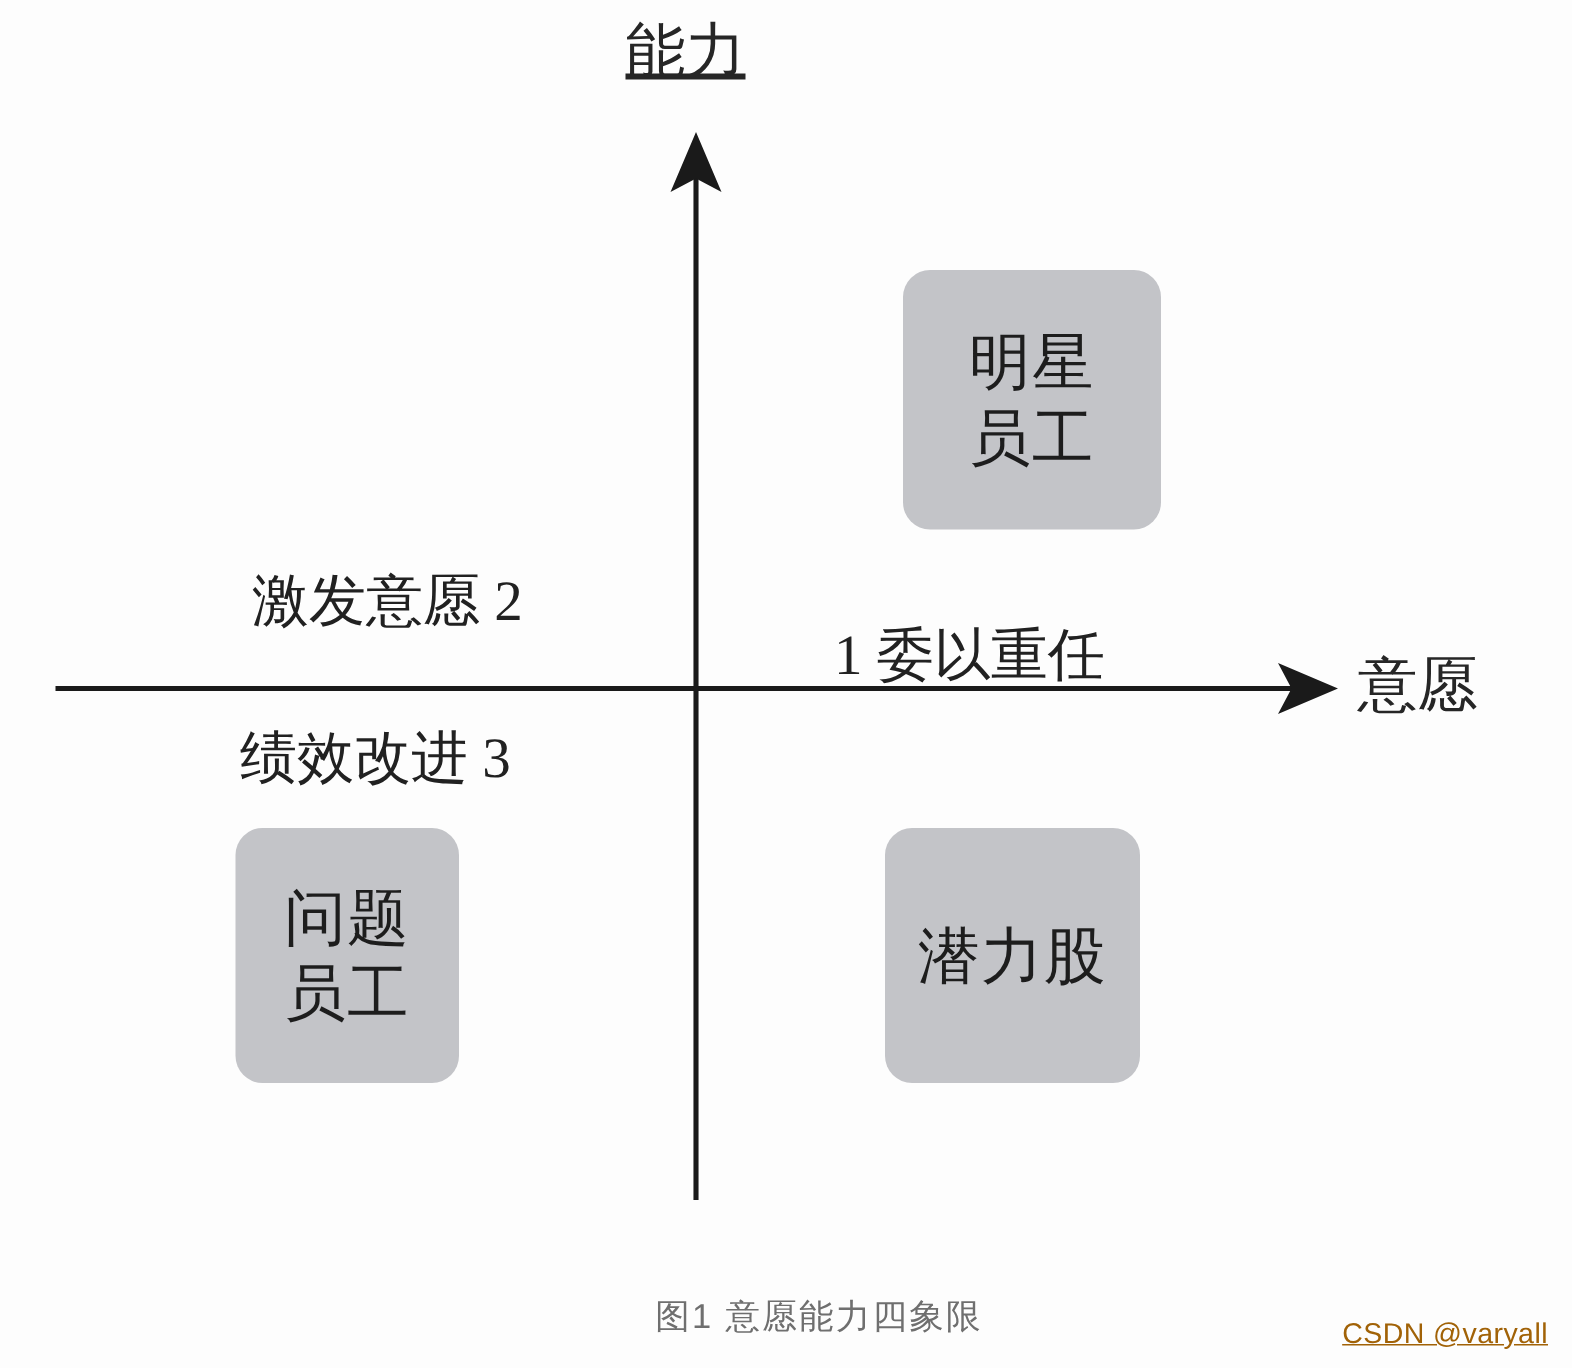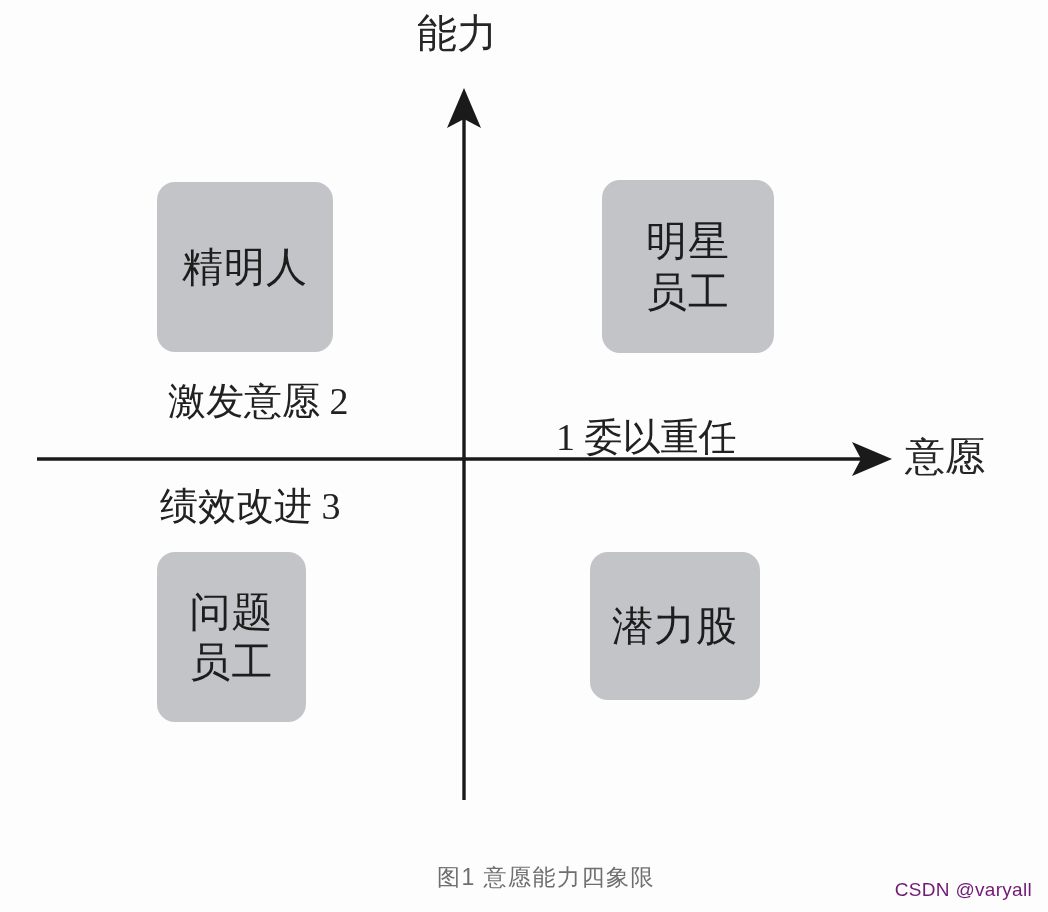--- a/index.html
+++ b/index.html
@@ -38,20 +38,21 @@
     position: absolute;
     font-family: "Liberation Serif", "DejaVu Serif", serif;
     font-size: 40px;
     line-height: 1;
     color: #262626;
     white-space: nowrap;
   }
   #y-axis-title {
     left: 417px;
     top: 14px;
+    text-decoration: underline;
   }
   #x-axis-title {
     left: 905px;
     top: 437px;
   }
 
   
   .persona-box {
     position: absolute;
     background: #c3c4c8;
@@ -67,21 +68,21 @@
     line-height: 1.22;
     color: #1d1d1d;
     text-align: center;
     white-space: pre-line;
     letter-spacing: 1px;
   }
 
   #box-q2 { left: 157px; top: 182px; width: 176px; height: 170px; }
   #box-q1 { left: 602px; top: 180px; width: 172px; height: 173px; }
   #box-q3 { left: 157px; top: 552px; width: 149px; height: 170px; }
-  #box-q4 { left: 590px; top: 552px; width: 170px; height: 148px; }
+  #box-q4 { left: 590px; top: 552px; width: 170px; height: 170px; }
 
   
   .quadrant-action {
     position: absolute;
     font-family: "Liberation Serif", "DejaVu Serif", serif;
     font-size: 38px;
     line-height: 1;
     color: #212121;
     white-space: nowrap;
   }
@@ -104,23 +105,24 @@
     padding-left: 44px;
   }
 
   
   #watermark {
     position: absolute;
     right: 16px;
     top: 879px;
     font-family: "Liberation Sans", "DejaVu Sans", sans-serif;
     font-size: 19px;
-    color: #701a75;
+    color: #a16207;
     letter-spacing: 0.3px;
     white-space: nowrap;
+    text-decoration: underline;
   }
 </style>
 </head>
 <body>
 
 <div id="figure-root">
 
   <svg id="axes-svg" viewBox="0 0 1048 912" xmlns="http://www.w3.org/2000/svg">
 
     <line x1="37" y1="459" x2="872" y2="459" stroke="#1a1a1a" stroke-width="3.4"></line>
@@ -129,23 +131,20 @@
 
     <line x1="464" y1="800" x2="464" y2="108" stroke="#1a1a1a" stroke-width="3.4"></line>
 
     <polygon points="464,88 447,128 464,119 481,128" fill="#1a1a1a"></polygon>
   </svg>
 
   <div class="axis-title" id="y-axis-title">能力</div>
 
   <div class="axis-title" id="x-axis-title">意愿</div>
 
-  <div class="persona-box" id="box-q2">
-    <span class="persona-label">精明人</span>
-  </div>
   <div class="quadrant-action" id="action-q2">激发意愿 2</div>
 
   <div class="persona-box" id="box-q1">
     <span class="persona-label">明星
 员工</span>
   </div>
   <div class="quadrant-action" id="action-q1">1 委以重任</div>
 
   <div class="persona-box" id="box-q3">
     <span class="persona-label">问题

